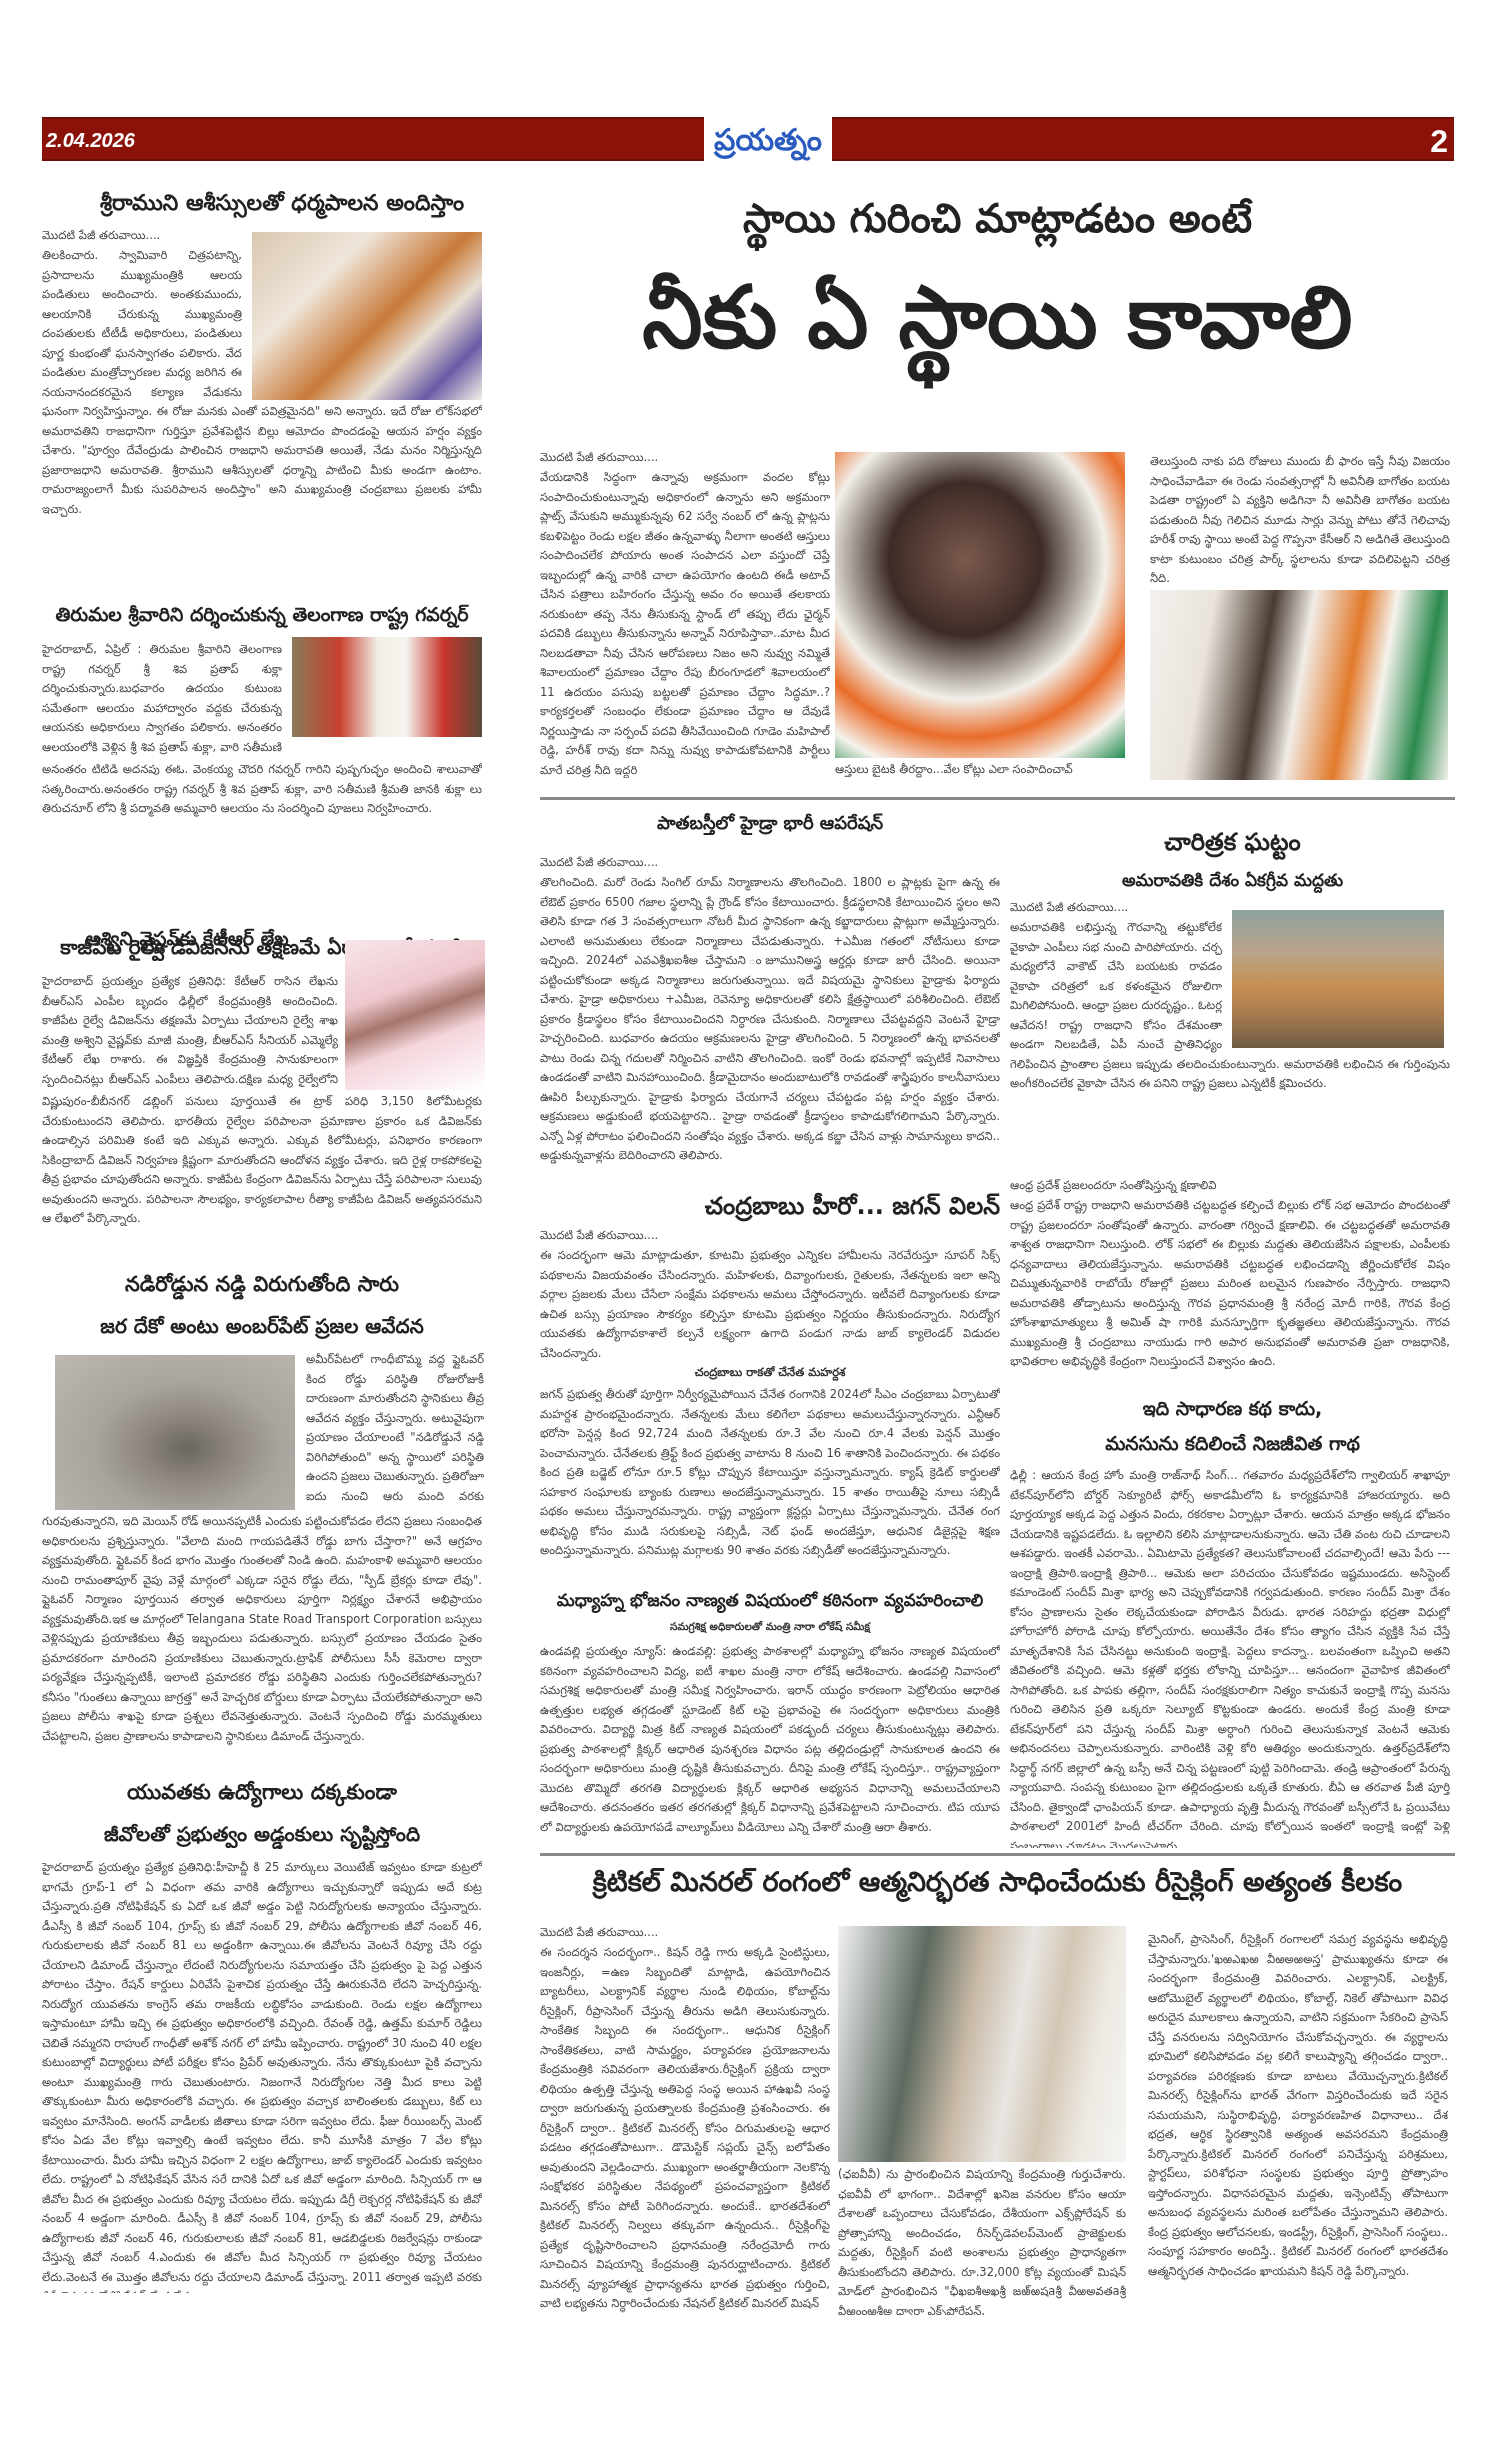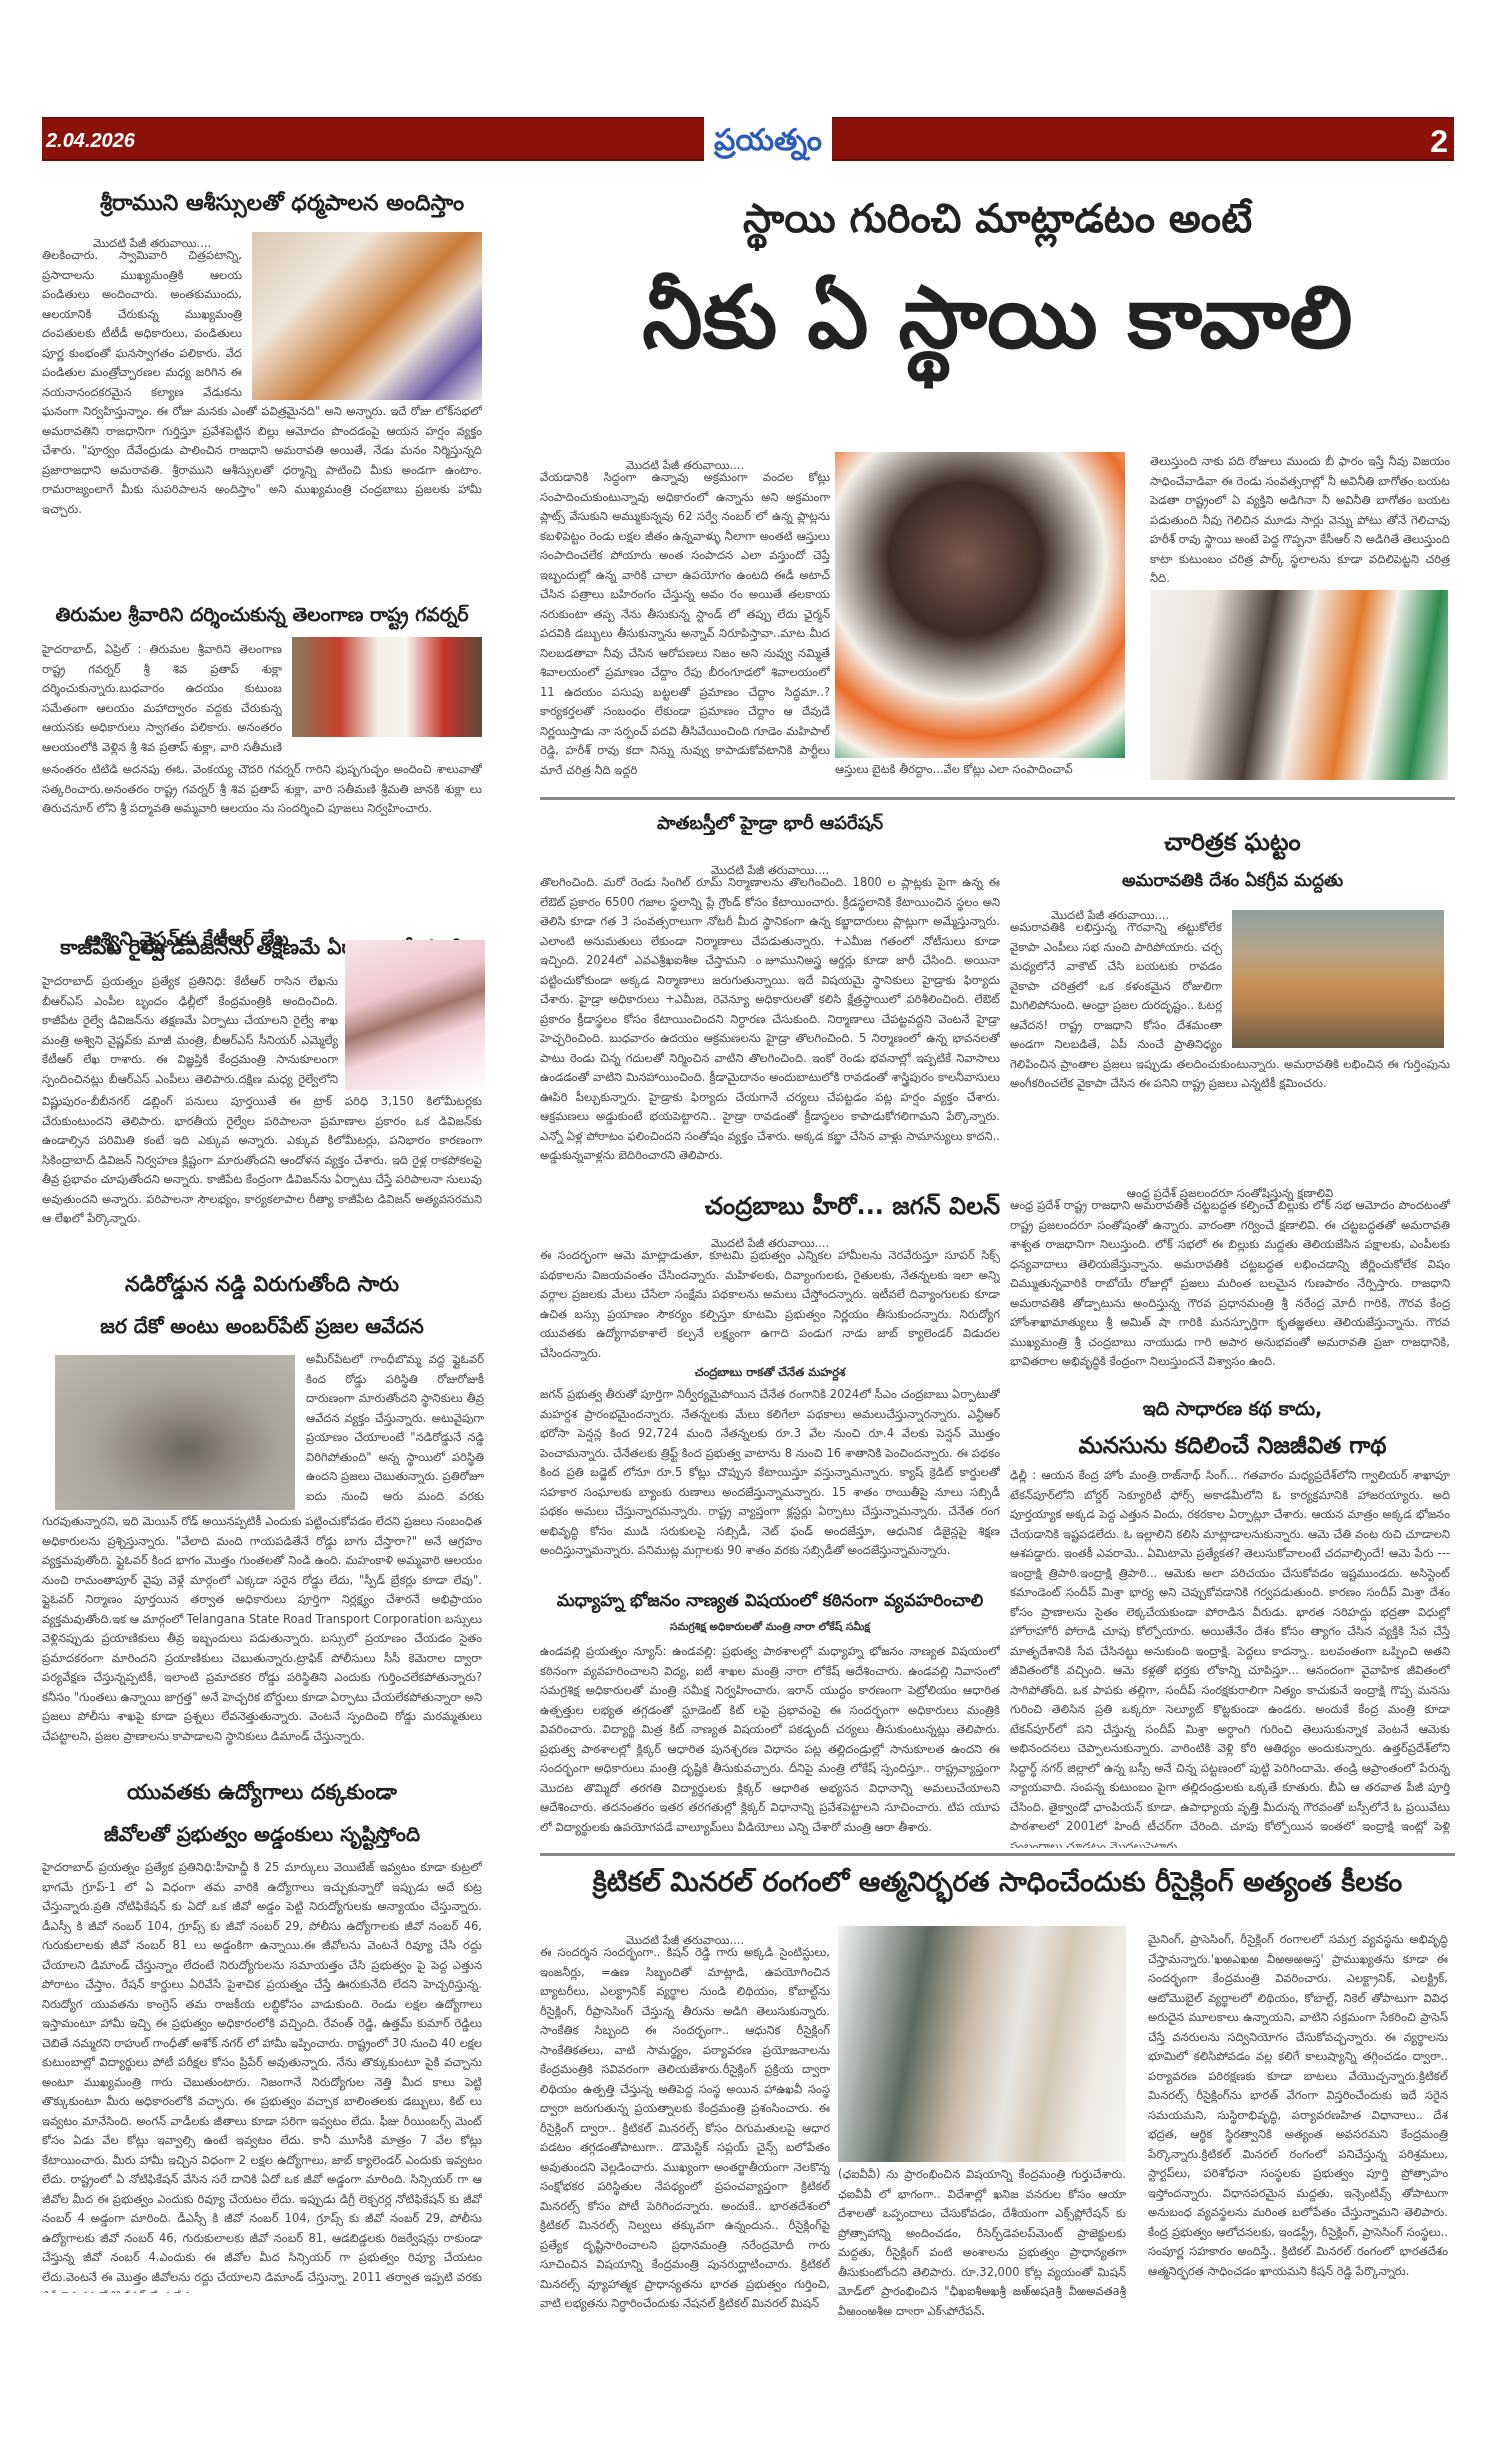--- a/index.html
+++ b/index.html
@@ -7,21 +7,21 @@
   body { font-family: "DejaVu Sans", sans-serif; color: #333; position: relative; }
 
   .masthead { position: absolute; left: 42px; top: 117px; width: 1412px; height: 44px; background: #8b1209; border-top: 2px solid #6e0d07; border-bottom: 2px solid #6e0d07; }
   .mast-date { position: absolute; left: 4px; top: 10px; color: #fff; font-weight: bold; font-size: 20px; font-family: "Liberation Sans", sans-serif; font-style: italic; }
   .mast-logo { position: absolute; left: 662px; top: -4px; width: 128px; height: 50px; background: #fff; color: #2a5bbf; font-weight: bold; font-size: 30px; text-align: center; line-height: 50px; font-family: "DejaVu Sans", sans-serif; }
   .mast-page { position: absolute; right: 6px; top: 4px; color: #fff; font-weight: bold; font-size: 32px; font-family: "Liberation Sans", sans-serif; }
 
   .block { position: absolute; }
   .hl { font-weight: bold; color: #222; text-align: center; font-family: "DejaVu Sans", sans-serif; white-space: nowrap; overflow: hidden; }
   .body-txt { font-size: 11.5px; line-height: 19.5px; color: #444; text-align: justify; overflow: hidden; font-family: "DejaVu Sans", sans-serif; }
-  .cont { font-size: 11.5px; color: #444; text-align: center; margin-top: 8px; }
+  .cont { font-size: 11.5px; color: #444; text-align: left; }
   .sub { font-size: 11.5px; font-weight: bold; color: #333; text-align: center; }
   .rule { position: absolute; height: 3px; background: #888; }
   .photo { position: absolute; overflow: hidden; }
   .caption { position: absolute; font-size: 11.5px; color: #444; text-align: justify; white-space: nowrap; overflow: hidden; }
 </style>
 </head>
 <body>
 
 <div class="masthead">
   <span class="mast-date">2.04.2026</span>
@@ -101,21 +101,21 @@
 <div class="block body-txt" style="left:1010px; top:918px; width:212px; height:135px;">
   <span>అమరావతికి లభిస్తున్న గౌరవాన్ని తట్టుకోలేక వైకాపా ఎంపీలు సభ నుంచి పారిపోయారు. చర్చ మధ్యలోనే వాకౌట్ చేసి బయటకు రావడం వైకాపా చరిత్రలో ఒక కళంకమైన రోజులిగా మిగిలిపోనుంది. ఆంధ్రా ప్రజల దురదృష్టం.. ఓటర్ల ఆవేదన! రాష్ట్ర రాజధాని కోసం దేశమంతా అండగా నిలబడితే, ఏపీ నుంచే ప్రాతినిధ్యం వహిస్తున్న ఈ ఎంపీలు వెన్నుచూపడం రాష్ట్రానికే దురదృష్టకరం."రాష్ట్రాన్ని అభివృద్ధి చేయకపోయినా పర్వాలేదు, కనీసం మద్దతు తెలుపుతున్న దేశాన్ని చూసి సంతోషించే సంస్కారం కూడా లేదా?" అని సామాన్య ప్రజలు ప్రశ్నిస్తున్నారు. తమ ఓట్లతో గెలిచి పార్లమెంటుకు వెళ్లిన ప్రతినిధులు, రాష్ట్ర ప్రయోజనాల కంటే రాజకీయ కక్షలకే ప్రాధాన్యం ఇస్తుండటంతో.. వైకాపాను గెలిపించిన ప్రాంతాల ప్రజలు ఇప్పుడు తలదించుకుంటున్నారు. అమరావతికి లభించిన ఈ గుర్తింపును అంగీకరించలేక వైకాపా చేసిన ఈ పనిని రాష్ట్ర ప్రజలు ఎన్నటికీ క్షమించరు.</span>
 </div>
 <div class="block body-txt" style="left:1010px; top:1054px; width:440px; height:122px;">
   <span style="display:block; margin-top:-136px;">అమరావతికి లభిస్తున్న గౌరవాన్ని తట్టుకోలేక వైకాపా ఎంపీలు సభ నుంచి పారిపోయారు. చర్చ మధ్యలోనే వాకౌట్ చేసి బయటకు రావడం వైకాపా చరిత్రలో ఒక కళంకమైన రోజులిగా మిగిలిపోనుంది. ఆంధ్రా ప్రజల దురదృష్టం.. ఓటర్ల ఆవేదన! రాష్ట్ర రాజధాని కోసం దేశమంతా అండగా నిలబడితే, ఏపీ నుంచే ప్రాతినిధ్యం వహిస్తున్న ఈ ఎంపీలు వెన్నుచూపడం రాష్ట్రానికే దురదృష్టకరం."రాష్ట్రాన్ని అభివృద్ధి చేయకపోయినా పర్వాలేదు, కనీసం మద్దతు తెలుపుతున్న దేశాన్ని చూసి సంతోషించే సంస్కారం కూడా లేదా?" అని సామాన్య ప్రజలు ప్రశ్నిస్తున్నారు. తమ ఓట్లతో గెలిచి పార్లమెంటుకు వెళ్లిన ప్రతినిధులు, రాష్ట్ర ప్రయోజనాల కంటే రాజకీయ కక్షలకే ప్రాధాన్యం ఇస్తుండటంతో.. వైకాపాను గెలిపించిన ప్రాంతాల ప్రజలు ఇప్పుడు తలదించుకుంటున్నారు. అమరావతికి లభించిన ఈ గుర్తింపును అంగీకరించలేక వైకాపా చేసిన ఈ పనిని రాష్ట్ర ప్రజలు ఎన్నటికీ క్షమించరు.</span>
 </div>
 <div class="block cont" style="left:1010px; top:1178px; width:440px;">ఆంధ్ర ప్రదేశ్ ప్రజలందరూ సంతోషిస్తున్న క్షణాలివి</div>
 <div class="block body-txt" style="left:1010px; top:1196px; width:440px; height:195px;">ఆంధ్ర ప్రదేశ్ రాష్ట్ర రాజధాని అమరావతికి చట్టబద్ధత కల్పించే బిల్లుకు లోక్ సభ ఆమోదం పొందటంతో రాష్ట్ర ప్రజలందరూ సంతోషంతో ఉన్నారు. వారంతా గర్వించే క్షణాలివి. ఈ చట్టబద్ధతతో అమరావతి శాశ్వత రాజధానిగా నిలుస్తుంది. లోక్ సభలో ఈ బిల్లుకు మద్దతు తెలియజేసిన పక్షాలకు, ఎంపీలకు ధన్యవాదాలు తెలియజేస్తున్నాను. అమరావతికి చట్టబద్ధత లభించడాన్ని జీర్ణించుకోలేక విషం చిమ్ముతున్నవారికి రాబోయే రోజుల్లో ప్రజలు మరింత బలమైన గుణపాఠం నేర్పిస్తారు. రాజధాని అమరావతికి తోడ్పాటును అందిస్తున్న గౌరవ ప్రధానమంత్రి శ్రీ నరేంద్ర మోదీ గారికి, గౌరవ కేంద్ర హోంశాఖామాత్యులు శ్రీ అమిత్ షా గారికి మనస్ఫూర్తిగా కృతజ్ఞతలు తెలియజేస్తున్నాను. గౌరవ ముఖ్యమంత్రి శ్రీ చంద్రబాబు నాయుడు గారి అపార అనుభవంతో అమరావతి ప్రజా రాజధానికి, భావితరాల అభివృద్ధికి కేంద్రంగా నిలుస్తుందనే విశ్వాసం ఉంది.</div>
 
 <div class="block hl" style="left:1010px; top:1397px; width:445px; font-size:19px;">ఇది సాధారణ కథ కాదు,</div>
-<div class="block hl" style="left:1010px; top:1432px; width:445px; font-size:23px;">మనసును కదిలించే నిజజీవిత గాథ</div>
+<div class="block hl" style="left:1010px; top:1432px; width:445px; font-size:19px;">మనసును కదిలించే నిజజీవిత గాథ</div>
 <div class="block body-txt" style="left:1010px; top:1466px; width:440px; height:382px;">ఢిల్లీ : ఆయన కేంద్ర హోం మంత్రి రాజ్‌నాథ్ సింగ్... గతవారం మధ్యప్రదేశ్‌లోని గ్వాలియర్ శాఖాపూ టేకన్‌పూర్‌లోని బోర్డర్ సెక్యూరిటీ ఫోర్స్ అకాడమీలోని ఓ కార్యక్రమానికి హాజరయ్యారు. అది పూర్తయ్యాక అక్కడ పెద్ద ఎత్తున విందు, రకరకాల ఏర్పాట్లూ చేశారు. ఆయన మాత్రం అక్కడ భోజనం చేయడానికి ఇష్టపడలేదు. ఓ ఇల్లాలిని కలిసి మాట్లాడాలనుకున్నారు. ఆమె చేతి వంట రుచి చూడాలని ఆశపడ్డారు. ఇంతకీ ఎవరామె.. ఏమిటామె ప్రత్యేకత? తెలుసుకోవాలంటే చదవాల్సిందే! ఆమె పేరు --- ఇంద్రాక్షి త్రిపాఠి.ఇంద్రాక్షి త్రిపాఠి... ఆమెకు అలా పరిచయం చేసుకోవడం ఇష్టముండదు. అసిస్టెంట్ కమాండెంట్ సందీప్ మిశ్రా భార్య అని చెప్పుకోవడానికి గర్వపడుతుంది. కారణం సందీప్ మిశ్రా దేశం కోసం ప్రాణాలను సైతం లెక్కచేయకుండా పోరాడిన వీరుడు. భారత సరిహద్దు భద్రతా విధుల్లో హోరాహోరీ పోరాడి చూపు కోల్పోయారు. అయితేనేం దేశం కోసం త్యాగం చేసిన వ్యక్తికి సేవ చేస్తే మాతృదేశానికి సేవ చేసినట్టు అనుకుంది ఇంద్రాక్షి. పెద్దలు కాదన్నా.. బలవంతంగా ఒప్పించి అతని జీవితంలోకి వచ్చింది. ఆమె కళ్లతో భర్తకు లోకాన్ని చూపిస్తూ... ఆనందంగా వైవాహిక జీవితంలో సాగిపోతోంది. ఒక పాపకు తల్లిగా, సందీప్ సంరక్షకురాలిగా నిత్యం కాచుకునే ఇంద్రాక్షి గొప్ప మనసు గురించి తెలిసిన ప్రతి ఒక్కరూ సెల్యూట్ కొట్టకుండా ఉండరు. అందుకే కేంద్ర మంత్రి కూడా టేకన్‌పూర్‌లో పని చేస్తున్న సందీప్ మిశ్రా అర్ధాంగి గురించి తెలుసుకున్నాక వెంటనే ఆమెకు అభినందనలు చెప్పాలనుకున్నారు. వారింటికి వెళ్లి కోరి ఆతిథ్యం అందుకున్నారు. ఉత్తర్‌ప్రదేశ్‌లోని సిద్ధార్థ్ నగర్ జిల్లాలో ఉన్న బస్సీ అనే చిన్న పట్టణంలో పుట్టి పెరిగిందామె. తండ్రి ఆప్రాంతంలో పేరున్న న్యాయవాది. సంపన్న కుటుంబం పైగా తల్లిదండ్రులకు ఒక్కతే కూతురు. బీఏ ఆ తరవాత పీజీ పూర్తి చేసింది. తైక్వాండో ఛాంపియన్ కూడా. ఉపాధ్యాయ వృత్తి మీదున్న గౌరవంతో బస్సీలోనే ఓ ప్రయివేటు పాఠశాలలో 2001లో హిందీ టీచర్‌గా చేరింది. చూపు కోల్పోయిన ఇంతలో ఇంద్రాక్షి ఇంట్లో పెళ్లి సంబంధాలు చూడటం మొదలుపెట్టారు.</div>
 
 <div class="rule" style="left:540px; top:1853px; width:915px;"></div>
 
 <div class="block hl" style="left:540px; top:1866px; width:915px; font-size:27px;">క్రిటికల్ మినరల్ రంగంలో ఆత్మనిర్భరత సాధించేందుకు రీసైక్లింగ్ అత్యంత కీలకం</div>
 <div class="block cont" style="left:540px; top:1925px; width:290px;">మొదటి పేజీ తరువాయి....</div>
 <div class="block body-txt" style="left:540px; top:1943px; width:290px; height:370px;">ఈ సందర్శన సందర్భంగా.. కిషన్ రెడ్డి గారు అక్కడి సైంటిస్టులు, ఇంజనీర్లు, =ఉణ సిబ్బందితో మాట్లాడి, ఉపయోగించిన బ్యాటరీలు, ఎలక్ట్రానిక్ వ్యర్థాల నుండి లిథియం, కోబాల్ట్‌ను రీసైక్లింగ్, రీప్రాసెసింగ్ చేస్తున్న తీరును అడిగి తెలుసుకున్నారు. సాంకేతిక సిబ్బంది ఈ సందర్భంగా.. ఆధునిక రీసైక్లింగ్ సాంకేతికతలు, వాటి సామర్థ్యం, పర్యావరణ ప్రయోజనాలను కేంద్రమంత్రికి సవివరంగా తెలియజేశారు.రీసైక్లింగ్ ప్రక్రియ ద్వారా లిథియం ఉత్పత్తి చేస్తున్న అతిపెద్ద సంస్థ అయిన హాఉఖవీ సంస్థ ద్వారా జరుగుతున్న ప్రయత్నాలకు కేంద్రమంత్రి ప్రశంసించారు. ఈ రీసైక్లింగ్ ద్వారా.. క్రిటికల్ మినరల్స్ కోసం దిగుమతులపై ఆధార పడటం తగ్గడంతోపాటుగా.. డొమెస్టిక్ సప్లయ్ చైన్స్ బలోపేతం అవుతుందని వెల్లడించారు. ముఖ్యంగా అంతర్జాతీయంగా నెలకొన్న సంక్షోభకర పరిస్థితుల నేపథ్యంలో ప్రపంచవ్యాప్తంగా క్రిటికల్ మినరల్స్ కోసం పోటీ పెరిగిందన్నారు. అందుకే.. భారతదేశంలో క్రిటికల్ మినరల్స్ నిల్వలు తక్కువగా ఉన్నందున.. రీసైక్లింగ్‌పై ప్రత్యేక దృష్టిసారించాలని ప్రధానమంత్రి నరేంద్రమోదీ గారు సూచించిన విషయాన్ని కేంద్రమంత్రి పునరుద్ఘాటించారు. క్రిటికల్ మినరల్స్ వ్యూహాత్మక ప్రాధాన్యతను భారత ప్రభుత్వం గుర్తించి, వాటి లభ్యతను నిర్ధారించేందుకు నేషనల్ క్రిటికల్ మినరల్ మిషన్</div>
 <div class="photo" style="left:838px; top:1926px; width:288px; height:236px; background: linear-gradient(100deg,#f2f3f4 0%,#5e6a60 28%,#c8b9a6 45%,#e8e6e2 60%,#d3c6b4 72%,#ede9e2 85%,#f5f5f3 100%);"></div>
 <div class="block body-txt" style="left:838px; top:2165px; width:288px; height:150px;">(ఛఐవీవీ) ను ప్రారంభించిన విషయాన్ని కేంద్రమంత్రి గుర్తుచేశారు. ఛఐవీవీ లో భాగంగా.. విదేశాల్లో ఖనిజ వనరుల కోసం ఆయా దేశాలతో ఒప్పందాలు చేసుకోవడం, దేశీయంగా ఎక్స్‌ప్లోరేషన్ కు ప్రోత్సాహాన్ని అందించడం, రీసెర్చ్‌డెవలప్‌మెంట్ ప్రాజెక్టులకు మద్దతు, రీసైక్లింగ్ వంటి అంశాలను ప్రభుత్వం ప్రాధాన్యతగా తీసుకుంటోందని తెలిపారు. రూ.32,000 కోట్ల వ్యయంతో మిషన్ మోడ్‌లో ప్రారంభించిన "ఛీఖఐశీఅఖశ్రీ జఱ్‌ఱషaశ్రీ వీఱఅవతaశ్రీ వీఱంంఱశీఅ ద్వారా ఎక్స్‌ప్లోరేషన్,</div>
 <div class="block body-txt" style="left:1148px; top:1930px; width:300px; height:390px;">మైనింగ్, ప్రాసెసింగ్, రీసైక్లింగ్ రంగాలలో సమగ్ర వ్యవస్థను అభివృద్ధి చేస్తామన్నారు.'ఖఱఎఖఱ వీఱఅఱఅస్త' ప్రాముఖ్యతను కూడా ఈ సందర్భంగా కేంద్రమంత్రి వివరించారు. ఎలక్ట్రానిక్, ఎలక్ట్రిక్, ఆటోమొబైల్ వ్యర్థాలలో లిథియం, కోబాల్ట్, నికెల్ తోపాటుగా వివిధ అరుదైన మూలకాలు ఉన్నాయని, వాటిని సక్రమంగా సేకరించి ప్రాసెస్ చేస్తే వనరులను సద్వినియోగం చేసుకోవచ్చన్నారు. ఈ వ్యర్థాలను భూమిలో కలిసిపోవడం వల్ల కలిగే కాలుష్యాన్ని తగ్గించడం ద్వారా.. పర్యావరణ పరిరక్షణకు కూడా బాటలు వేయొచ్చన్నారు.క్రిటికల్ మినరల్స్ రీసైక్లింగ్‌ను భారత్ వేగంగా విస్తరించేందుకు ఇదే సరైన సమయమని, సుస్థిరాభివృద్ధి, పర్యావరణహిత విధానాలు.. దేశ భద్రత, ఆర్థిక స్థిరత్వానికి అత్యంత అవసరమని కేంద్రమంత్రి పేర్కొన్నారు.క్రిటికల్ మినరల్ రంగంలో పనిచేస్తున్న పరిశ్రమలు, స్టార్టప్‌లు, పరిశోధనా సంస్థలకు ప్రభుత్వం పూర్తి ప్రోత్సాహం ఇస్తోందన్నారు. విధానపరమైన మద్దతు, ఇన్సెంటివ్స్ తోపాటుగా అనుబంధ వ్యవస్థలను మరింత బలోపేతం చేస్తున్నామని తెలిపారు. కేంద్ర ప్రభుత్వం ఆలోచనలకు, ఇండస్ట్రీ, రీసైక్లింగ్, ప్రాసెసింగ్ సంస్థలు.. సంపూర్ణ సహకారం అందిస్తే.. క్రిటికల్ మినరల్ రంగంలో భారతదేశం ఆత్మనిర్భరత సాధించడం ఖాయమని కిషన్ రెడ్డి పేర్కొన్నారు.</div>

